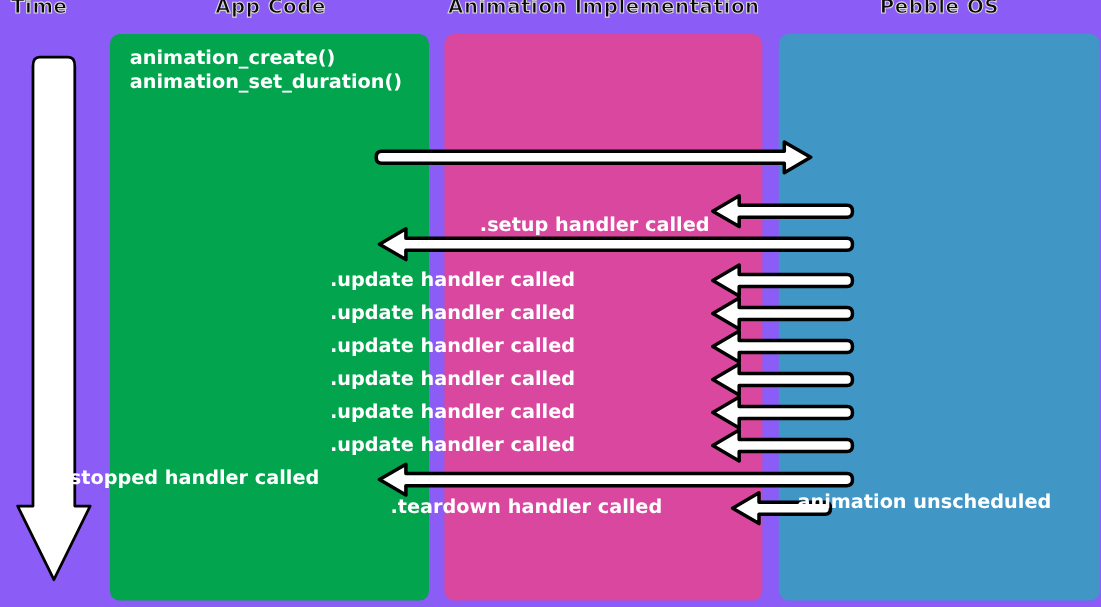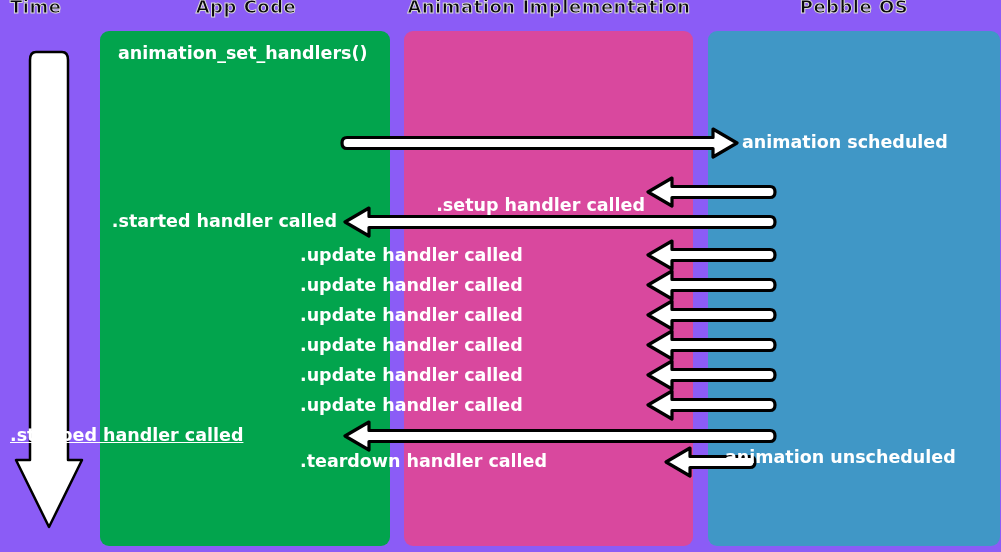--- a/index.html
+++ b/index.html
@@ -66,22 +66,22 @@
     font-size: 17.5px;
     font-weight: 700;
     white-space: nowrap;
     line-height: 20px;
   }
 
   
   #lbl-sched     { left: 742px; top: 132px; }
   #lbl-setup     { left: 300px; top: 195px; width: 345px; text-align: right; }
   #lbl-started   { left:  10px; top: 211px; width: 327px; text-align: right; }
-  #lbl-stopped   { left:  10px; top: 425px; width: 327px; text-align: left; text-decoration: underline; }
-  #lbl-teardown  { left: 300px; top: 451px; width: 357px; text-align: left; }
+  #lbl-stopped   { left:  10px; top: 425px; width: 327px; text-align: center; }
+  #lbl-teardown  { left: 300px; top: 451px; width: 357px; text-align: center; }
   #lbl-unsched   { left: 725px; top: 447px; }
   .lbl-update    { left: 300px; width: 337px; text-align: left; }
 
   
   #arrows {
     position: absolute;
     left: 0; top: 0;
     width: 1001px; height: 552px;
     pointer-events: none;
   }
@@ -109,21 +109,22 @@
                L 68 420
                L 35 487
                L 2 420
                L 16 420
                L 16 20
                Q 16 12 22 12 Z" fill="#ffffff" stroke="#000000" stroke-width="2.5" stroke-linejoin="round"></path>
     </svg>
   </div>
 
   <div id="code-block">
-    <div>animation_set_handlers()</div>
+    <div>animation_create()</div>
+    <div>animation_set_duration()</div>
   </div>
 
   <svg id="arrows" viewBox="0 0 1001 552" xmlns="http://www.w3.org/2000/svg">
     <defs>
       
     </defs>
 
     <g>
       <path d="M 347 137.5
                L 713 137.5
@@ -203,25 +204,23 @@
                L 690 448
                L 666 462
                L 690 476
                L 690 467.5
                L 750 467.5
                Q 755 467.5 755 462
                Q 755 456.5 750 456.5 Z" fill="#ffffff" stroke="#000000" stroke-width="3.2" stroke-linejoin="round"></path>
     </g>
   </svg>
 
-  <div class="lbl" id="lbl-sched">animation scheduled</div>
 
   <div class="lbl" id="lbl-setup">.setup handler called</div>
 
-  <div class="lbl" id="lbl-started">.started handler called</div>
 
   <div class="lbl lbl-update" style="top:245px">.update handler called</div>
   <div class="lbl lbl-update" style="top:275px">.update handler called</div>
   <div class="lbl lbl-update" style="top:305px">.update handler called</div>
   <div class="lbl lbl-update" style="top:335px">.update handler called</div>
   <div class="lbl lbl-update" style="top:365px">.update handler called</div>
   <div class="lbl lbl-update" style="top:395px">.update handler called</div>
 
   <div class="lbl" id="lbl-stopped">.stopped handler called</div>
 

